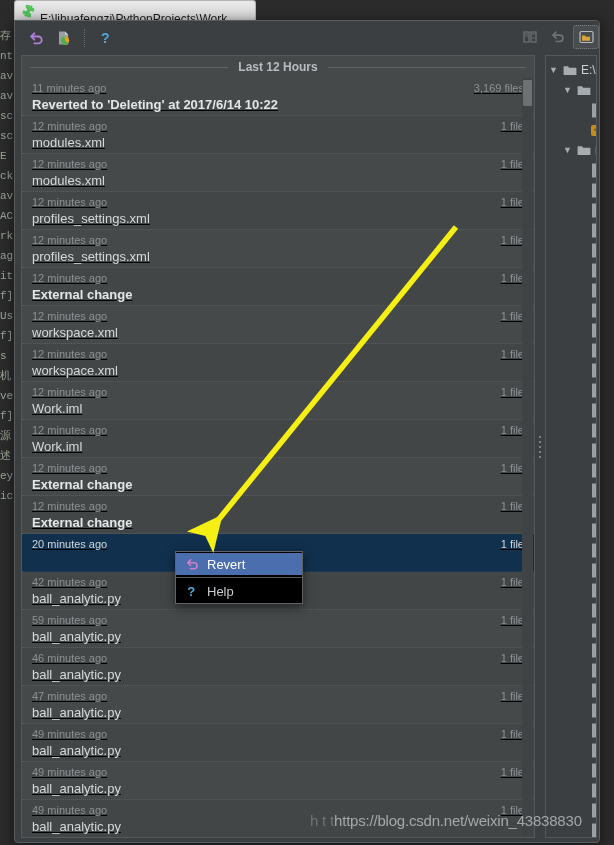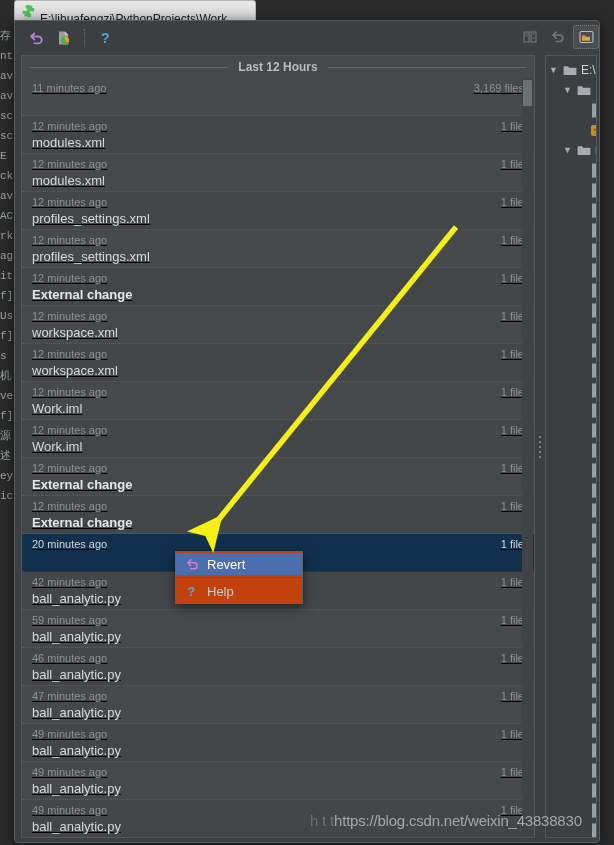--- a/index.html
+++ b/index.html
@@ -177,21 +177,21 @@
   .file-ic { width: 13px; height: 15px; flex: 0 0 13px; }
   .xml-ic { width: 14px; height: 11px; flex: 0 0 14px;
             background: #c98b1a; border-radius: 2px;
             font-size: 7px; color: #2b2b2b; text-align: center;
             line-height: 11px; font-family: "Liberation Mono", monospace; }
 
   
   .ctxmenu {
     position: absolute; left: 160px; top: 530px;
     width: 128px;
-    background: #c2410c;
+    background: #000000;
     border: 1px solid #5e6264;
     box-shadow: 0 3px 10px rgba(0,0,0,.5);
     padding: 1px 0;
     z-index: 40;
   }
   .mitem {
     display: flex; align-items: center; gap: 7px;
     height: 22px; padding: 0 8px;
     font-size: 13px; color: #c8ccce;
     cursor: default;
@@ -281,20 +281,21 @@
       <div class="section-header">
         <div class="rule"></div>
         <div class="lbl">Last 12 Hours</div>
       </div>
       <div class="rows" id="rows">
           <div class="row">
             <div class="meta">
               <span>11 minutes ago</span>
               <span>3,169 files</span>
             </div>
+            <div class="name bold">Reverted to 'Deleting' at 2017/6/14 10:22</div>
           </div>
           <div class="row alt">
             <div class="meta">
               <span>12 minutes ago</span>
               <span>1 file</span>
             </div>
             <div class="name">modules.xml</div>
           </div>
           <div class="row">
             <div class="meta">

